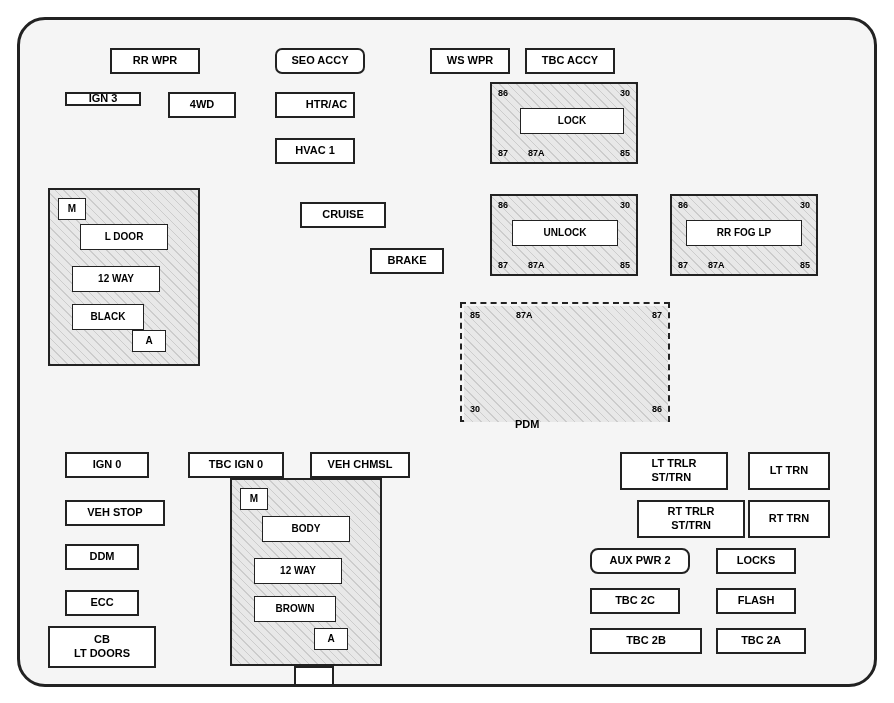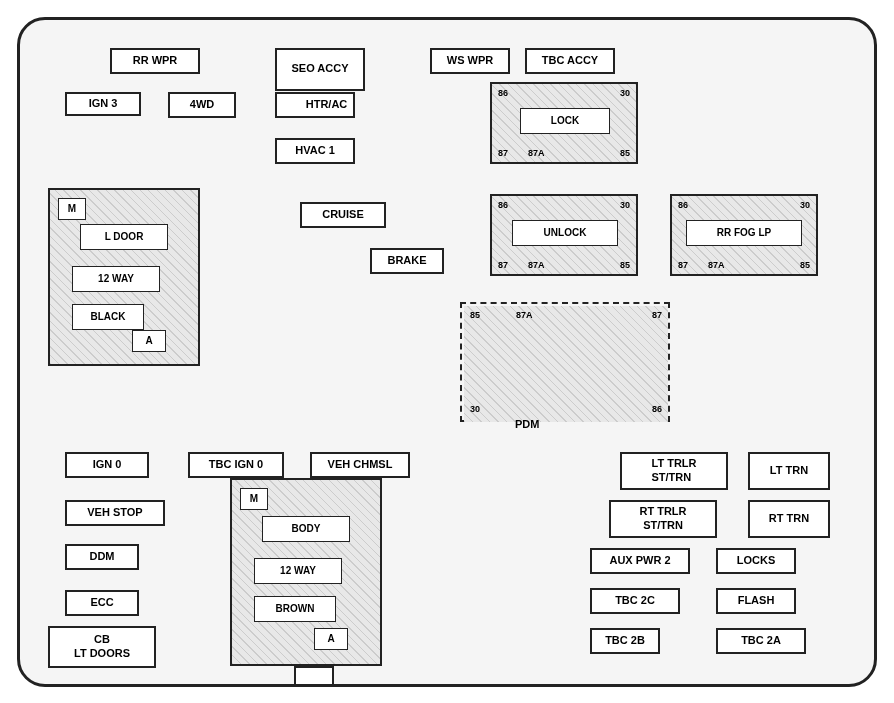--- a/index.html
+++ b/index.html
@@ -85,49 +85,49 @@
     }
   </style>
 </head>
 <body>
 
 <div class="diagram-container">
 
   <div class="fuse-box" style="left:90px;top:28px;width:90px;height:26px;">
     <span>RR WPR</span>
   </div>
-  <div class="fuse-box" style="left:255px;top:28px;width:90px;height:43px;">
+  <div class="fuse-box" style="left:255px;top:28px;width:90px;height:26px;border-radius:7px;">
     <span>SEO ACCY</span>
   </div>
   <div class="fuse-box" style="left:410px;top:28px;width:80px;height:26px;">
     <span>WS WPR</span>
   </div>
   <div class="fuse-box" style="left:505px;top:28px;width:90px;height:26px;">
     <span>TBC ACCY</span>
   </div>
 
-  <div class="fuse-box" style="left:45px;top:72px;width:76px;height:24px;">
+  <div class="fuse-box" style="left:45px;top:72px;width:76px;height:14px;">
     <span>IGN 3</span>
   </div>
   <div class="fuse-box" style="left:148px;top:72px;width:68px;height:26px;">
     <span>4WD</span>
   </div>
   <div class="fuse-box" style="left:255px;top:72px;width:80px;height:26px;padding-left:23px;">
     <span>HTR/AC</span>
   </div>
 
   <div class="relay-block" style="left:470px;top:62px;width:148px;height:82px;">
 
     <span class="relay-corner" style="top:4px;left:6px;">86</span>
     <span class="relay-corner" style="top:4px;right:6px;">30</span>
     <span class="relay-corner" style="bottom:4px;left:6px;">87</span>
     <span class="relay-corner" style="bottom:4px;left:36px;">87A</span>
     <span class="relay-corner" style="bottom:4px;right:6px;">85</span>
 
-    <div class="relay-inner" style="left:28px;top:24px;width:90px;height:26px;">
+    <div class="relay-inner" style="left:28px;top:24px;width:104px;height:26px;">
       <span>LOCK</span>
     </div>
   </div>
 
   <div class="fuse-box" style="left:255px;top:118px;width:80px;height:26px;">
     <span>HVAC 1</span>
   </div>
 
   <div class="fuse-group" style="left:28px;top:168px;width:152px;height:178px;">
     <div class="relay-inner" style="left:8px;top:8px;width:28px;height:22px;">
@@ -236,42 +236,42 @@
 LT DOORS</span>
   </div>
 
   <div class="fuse-box" style="left:600px;top:432px;width:108px;height:38px;white-space:pre-line;">
     <span style="white-space:pre-line;text-align:left;">LT TRLR
 ST/TRN</span>
   </div>
   <div class="fuse-box" style="left:728px;top:432px;width:82px;height:38px;">
     <span>LT TRN</span>
   </div>
-  <div class="fuse-box" style="left:589px;top:480px;width:108px;height:38px;">
+  <div class="fuse-box" style="left:617px;top:480px;width:108px;height:38px;">
     <span style="white-space:pre-line;text-align:center;">RT TRLR
 ST/TRN</span>
   </div>
   <div class="fuse-box" style="left:728px;top:480px;width:82px;height:38px;">
     <span>RT TRN</span>
   </div>
 
-  <div class="fuse-box" style="left:570px;top:528px;width:100px;height:26px;">
+  <div class="fuse-box" style="left:570px;top:528px;width:100px;height:26px;border-radius:8px;">
     <span>AUX PWR 2</span>
   </div>
   <div class="fuse-box" style="left:696px;top:528px;width:80px;height:26px;">
     <span>LOCKS</span>
   </div>
 
   <div class="fuse-box" style="left:570px;top:568px;width:90px;height:26px;">
     <span>TBC 2C</span>
   </div>
   <div class="fuse-box" style="left:696px;top:568px;width:80px;height:26px;">
     <span>FLASH</span>
   </div>
 
-  <div class="fuse-box" style="left:570px;top:608px;width:70px;height:26px;">
+  <div class="fuse-box" style="left:570px;top:608px;width:112px;height:26px;">
     <span>TBC 2B</span>
   </div>
   <div class="fuse-box" style="left:696px;top:608px;width:90px;height:26px;">
     <span>TBC 2A</span>
   </div>
 
 </div>
 
 </body></html>

